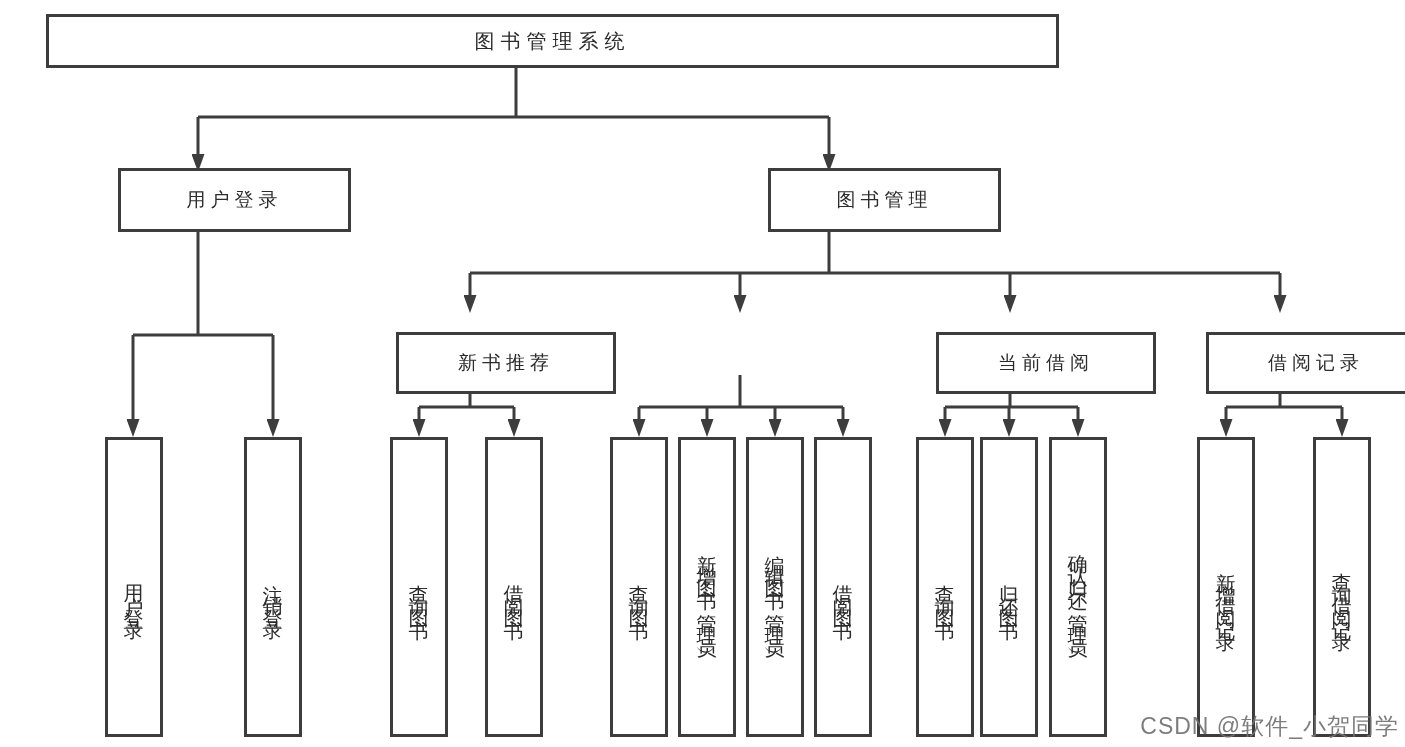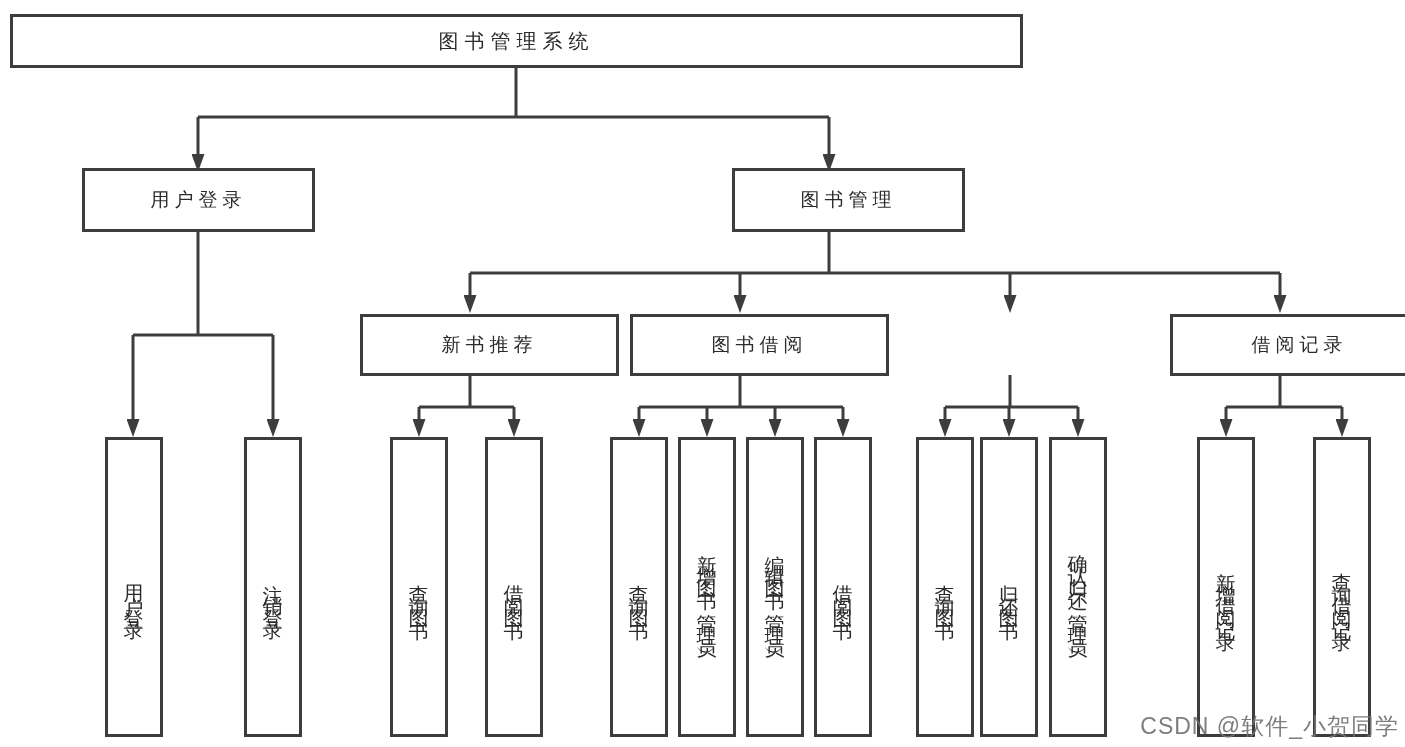--- a/index.html
+++ b/index.html
@@ -33,23 +33,24 @@
     border: 3px solid #3d3d3d;
     display: flex;
     align-items: center;
     justify-content: center;
     color: #2b2b2b;
   }
   .h {
     font-size: 20px;
     letter-spacing: 6px;
     white-space: nowrap;
+    margin-left: 36px;
   }
   .lvl1 { top: 168px; width: 233px; height: 64px; font-size: 19px; letter-spacing: 5px; }
-  .lvl2 { top: 314px; width: 259px; height: 62px; font-size: 19px; letter-spacing: 5px; }
+  .lvl2 { top: 332px; width: 220px; height: 62px; font-size: 19px; letter-spacing: 5px; }
   .v {
     top: 437px;
     width: 58px;
     height: 300px;
     font-size: 20px;
   }
   .vt {
     writing-mode: vertical-rl;
     text-orientation: mixed;
     letter-spacing: 12px;
@@ -137,22 +138,22 @@
   <div class="node h lvl1" style="left:82px">
     <span>用户登录</span>
   </div>
   <div class="node h lvl1" style="left:732px">
     <span>图书管理</span>
   </div>
 
   <div class="node h lvl2" style="left:360px">
     <span>新书推荐</span>
   </div>
-  <div class="node h lvl2" style="left:630px">
-    <span>图书借阅</span>
+  <div class="node h lvl2" style="left:900px">
+    <span>当前借阅</span>
   </div>
   <div class="node h lvl2" style="left:1170px">
     <span>借阅记录</span>
   </div>
 
   <div class="node v" style="left:105px">
     <span class="vt">用户登录</span>
   </div>
   <div class="node v" style="left:244px">
     <span class="vt">注销登录</span>

